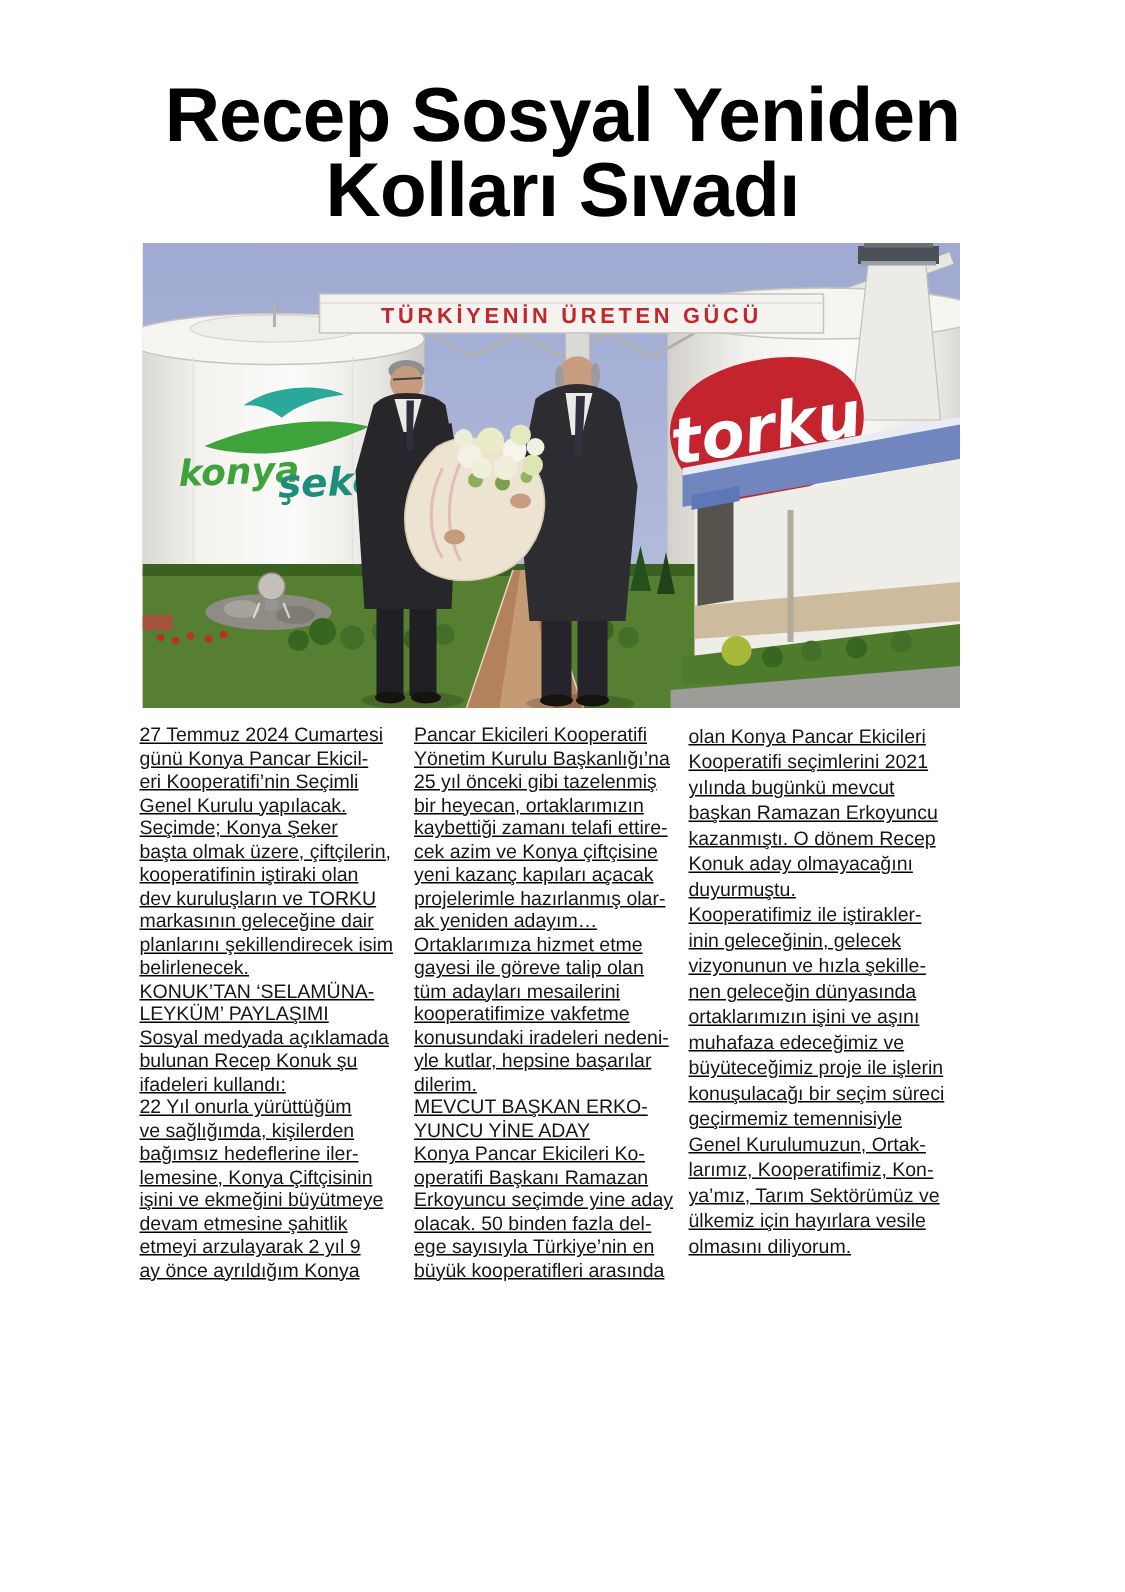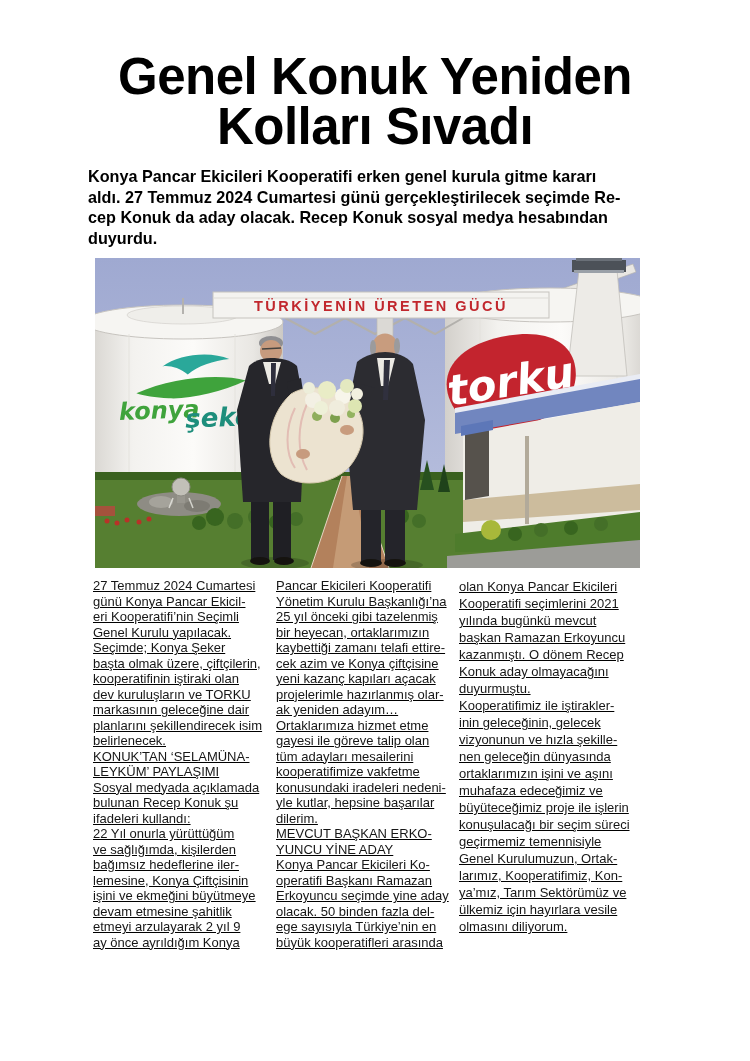--- a/index.html
+++ b/index.html
@@ -49,27 +49,23 @@
     color:#161616;
     white-space:pre-line;
   }
   .body-column:nth-child(3){line-height:17px;}
 </style>
 </head>
 <body>
 
 <div class="page">
 
-  <h1 class="headline">Genel Konuk Yeniden
+  <h1 class="headline">Recep Sosyal Yeniden
 Kolları Sıvadı</h1>
 
-  <p class="lead">Konya Pancar Ekicileri Kooperatifi erken genel kurula gitme kararı
-aldı. 27 Temmuz 2024 Cumartesi günü gerçekleştirilecek seçimde Re-
-cep Konuk da aday olacak. Recep Konuk sosyal medya hesabından
-duyurdu.</p>
 
   <figure class="photo" style="margin-block:10px 0;margin-inline:95px 0;">
     <svg width="545" height="310" viewBox="0 0 545 310" xmlns="http://www.w3.org/2000/svg">
       <defs>
         <linearGradient id="skyGrad" x1="0" y1="0" x2="0" y2="1">
           <stop offset="0" stop-color="#9fa9d1"></stop>
           <stop offset="1" stop-color="#bcc3e0"></stop>
         </linearGradient>
         <linearGradient id="siloGrad" x1="0" y1="0" x2="1" y2="0">
           <stop offset="0" stop-color="#d3d0cb"></stop>

